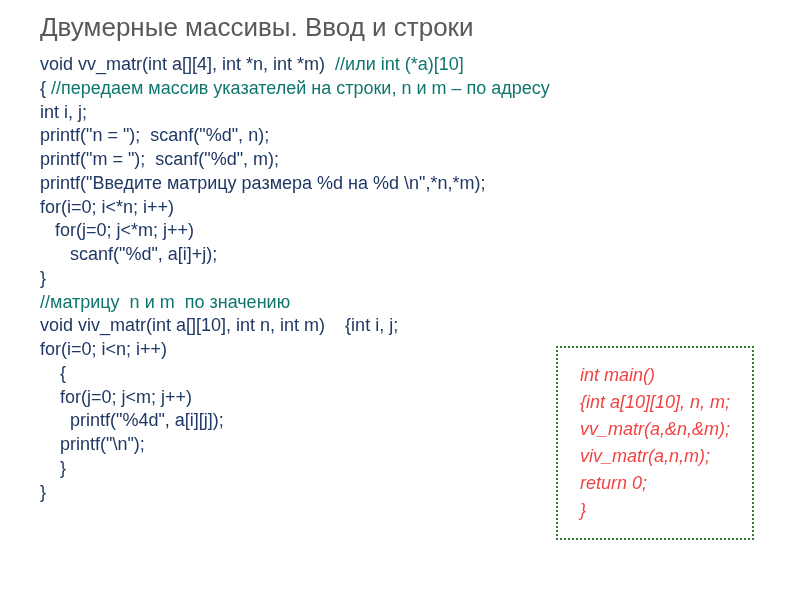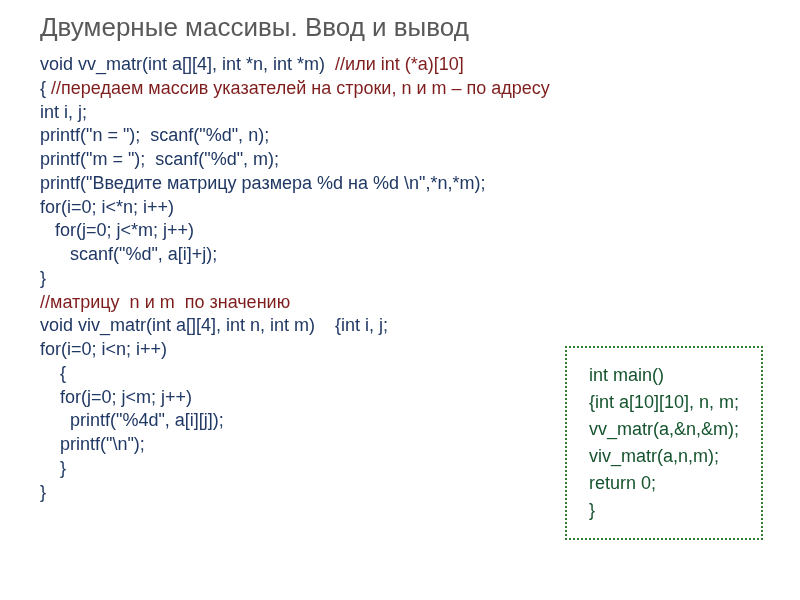--- a/index.html
+++ b/index.html
@@ -25,54 +25,55 @@
     font-weight: normal;
   }
   .code {
     font-size: 18px;
     line-height: 1.32;
     color: #203864;
     font-family: Arial, Helvetica, sans-serif;
     white-space: pre;
   }
   .comment {
-    color: #7f1d1d;
+    color: #0f766e;
     text-align: center;
   }
   .main-box {
     position: absolute;
-    right: 37px;
+    right: 46px;
     bottom: 60px;
     border: 2px dotted #2e7d32;
     padding: 14px 22px;
     font-size: 18px;
     line-height: 1.5;
-    color: #14532d;
+    color: #ef4444;
     white-space: pre;
     font-family: Arial, Helvetica, sans-serif;
+    font-style: italic;
   }
 </style>
 </head>
 <body>
 
 <div class="slide">
-  <div class="title">Двумерные массивы. Ввод и вывод</div>
+  <div class="title">Двумерные массивы. Ввод и строки</div>
 
   <div class="code"><span>void vv_matr(int a[][4], int *n, int *m)  </span><span class="comment">//или int (*a)[10]</span>
 <span>{ </span><span class="comment">//передаем массив указателей на строки, n и m – по адресу</span>
 <span>int i, j;</span>
 <span>printf("n = ");  scanf("%d", n);</span>
 <span>printf("m = ");  scanf("%d", m);</span>
 <span>printf("Введите матрицу размера %d на %d \n",*n,*m);</span>
 <span>for(i=0; i&lt;*n; i++)</span>
 <span>   for(j=0; j&lt;*m; j++)</span>
 <span>      scanf("%d", a[i]+j);</span>
 <span>}</span>
 <span class="comment">//матрицу  n и m  по значению</span>
-<span>void viv_matr(int a[][4], int n, int m)    {int i, j;</span>
+<span>void viv_matr(int a[][10], int n, int m)    {int i, j;</span>
 <span>for(i=0; i&lt;n; i++)</span>
 <span>    {</span>
 <span>    for(j=0; j&lt;m; j++)</span>
 <span>      printf("%4d", a[i][j]);</span>
 <span>    printf("\n");</span>
 <span>    }</span>
 <span>}</span></div>
 
   <div class="main-box"><span>int main()</span>
 <span>{int a[10][10], n, m;</span>

